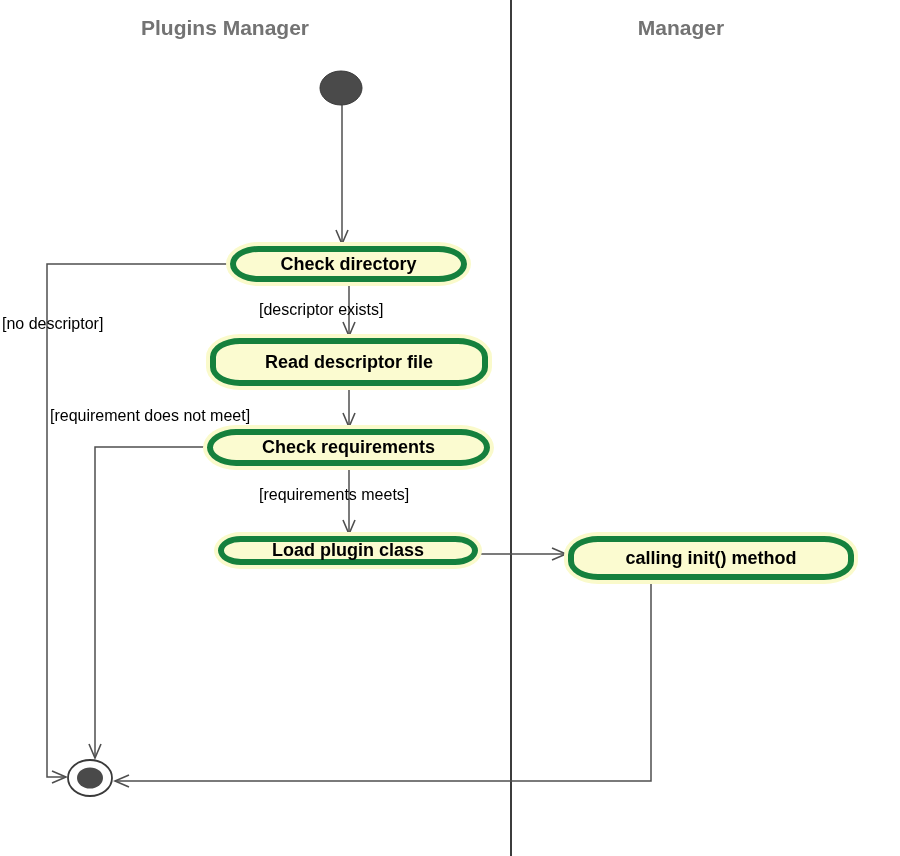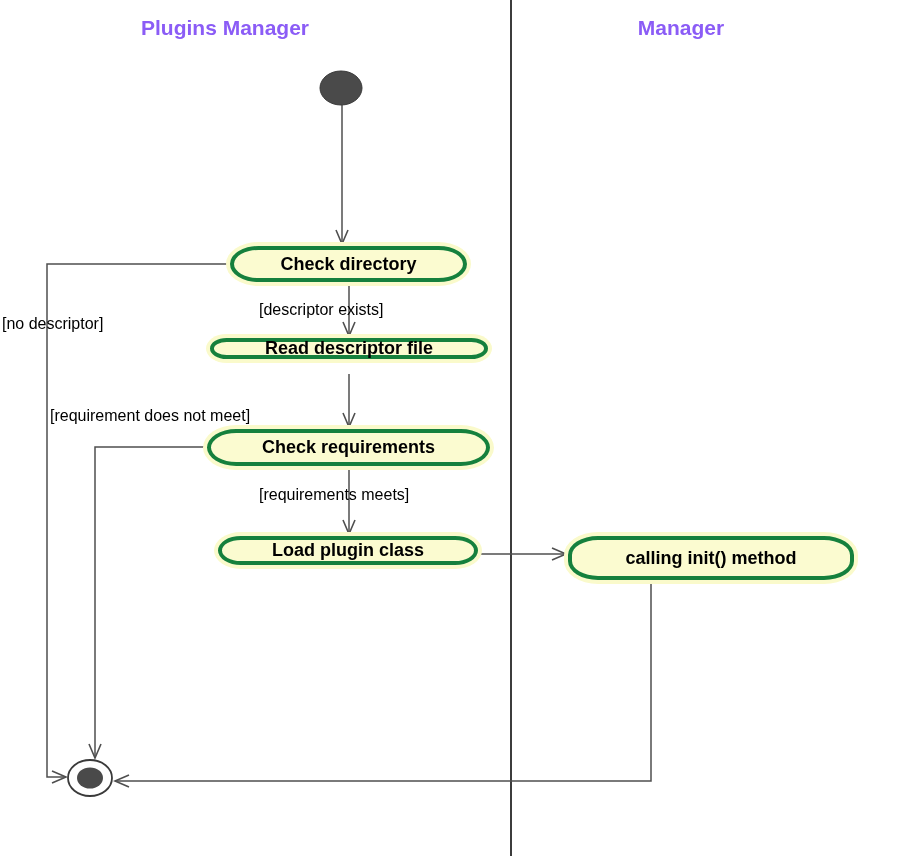--- a/index.html
+++ b/index.html
@@ -15,51 +15,51 @@
     position: absolute;
     left: 0; top: 0;
     width: 900px; height: 856px;
     z-index: 1;
   }
   .lane-title {
     position: absolute;
     z-index: 3;
     font-weight: bold;
     font-size: 21px;
-    color: #8b5cf6;
+    color: #737373;
     text-align: center;
     white-space: nowrap;
   }
   .activity {
     position: absolute;
     z-index: 2;
     box-sizing: border-box;
     background: #FBFBD0;
-    border: 4px solid #15803d;
+    border: 6px solid #15803d;
     border-radius: 30px / 19px;
     box-shadow: 0 0 0 4px #FAFACB;
     display: flex;
     align-items: center;
     justify-content: center;
     font-weight: bold;
     font-size: 18px;
     color: #000000;
     white-space: nowrap;
   }
   .guard {
     position: absolute;
     z-index: 2;
     font-size: 16px;
     color: #000000;
     white-space: nowrap;
     line-height: 19px;
   }
   
   .n-check-directory   { left: 230px; top: 246px; width: 237px; height: 36px; }
-  .n-read-descriptor   { left: 210px; top: 338px; width: 278px; height: 21px; }
+  .n-read-descriptor   { left: 210px; top: 338px; width: 278px; height: 48px; }
   .n-check-requirements{ left: 207px; top: 429px; width: 283px; height: 37px; }
   .n-load-plugin       { left: 218px; top: 536px; width: 260px; height: 29px; }
   .n-calling-init      { left: 568px; top: 536px; width: 286px; height: 44px; }
   
   .t-left  { left: 110px; top: 16px; width: 230px; }
   .t-right { left: 601px; top: 16px; width: 160px; }
   .g-no-descriptor     { left: 2px;   top: 314px; }
   .g-descriptor-exists { left: 259px; top: 300px; }
   .g-req-not-meet      { left: 50px;  top: 406px; }
   .g-req-meets         { left: 259px; top: 485px; }

